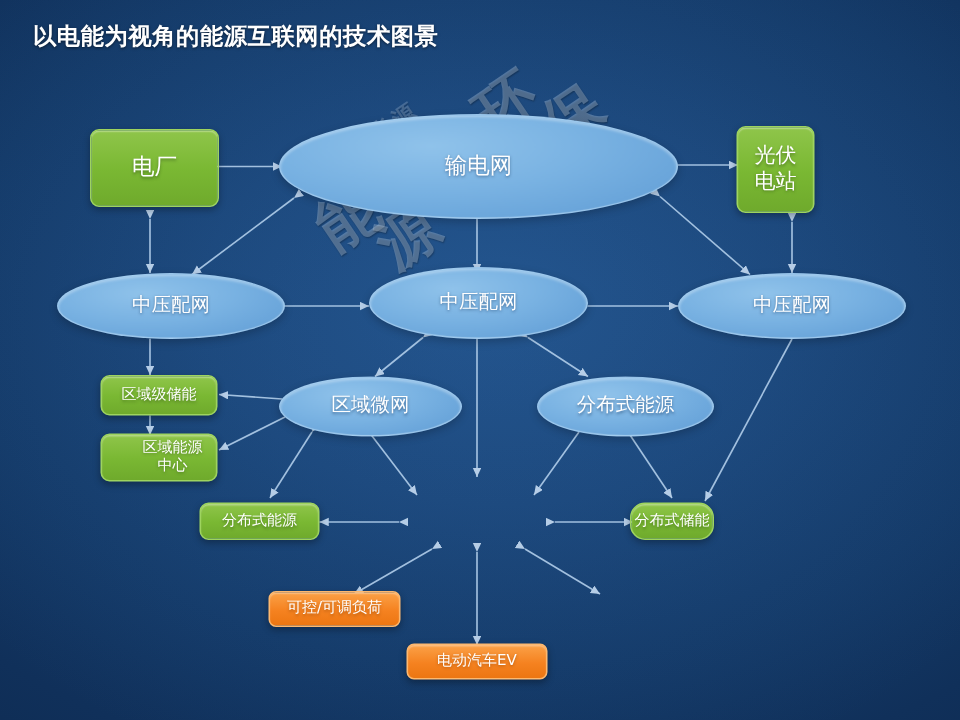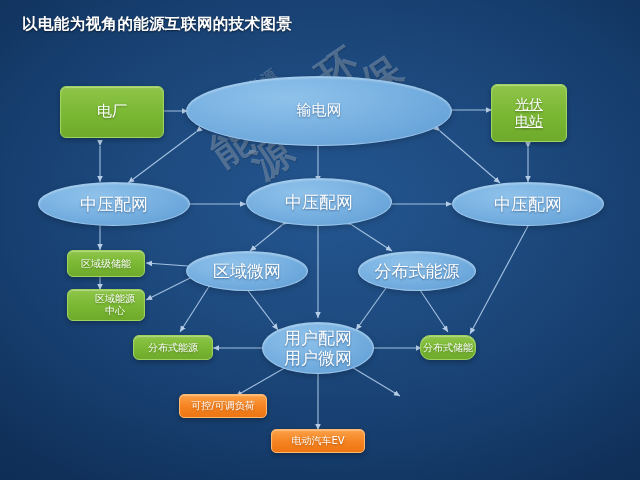--- a/index.html
+++ b/index.html
@@ -87,21 +87,21 @@
     text-shadow: 0 1px 2px rgba(40,70,20,0.5);
   }
   .orangebox {
     border-radius: 5px;
     background: linear-gradient(180deg, #fba147 0%, #f58220 55%, #ec7612 100%);
     border: 1px solid #fdb86e;
     box-shadow: 0 2px 5px rgba(0,0,0,0.3), inset 0 1px 1px rgba(255,255,255,0.32);
     text-shadow: 0 1px 2px rgba(110,50,0,0.45);
   }
   .fs15 { font-size: 15px; }
-  .fs13 { font-size: 17px; }
+  .fs13 { font-size: 13px; }
   .fs11 { font-size: 10px; }
   .fs10 { font-size: 10px; }
 </style>
 </head>
 <body>
 
 <div id="slide">
 
   <div id="vignette"></div>
 
@@ -169,46 +169,44 @@
       <line x1="288" y1="366" x2="236" y2="396"></line>
 
       <line x1="350" y1="366" x2="400" y2="396"></line>
 
       <line x1="318" y1="368" x2="318" y2="430"></line>
 
       <line x1="528" y1="226" x2="470" y2="334"></line>
     </g>
   </svg>
 
-  <div class="node greenbox fs15" style="left:60px; top:86px; width:104px; height:52px;">电厂</div>
+  <div class="node greenbox fs15" style="left:60px; top:86px; width:86px; height:52px;">电厂</div>
 
   <div class="node ellipse fs15" style="left:186px; top:76px; width:266px; height:70px;">输电网</div>
 
-  <div class="node greenbox fs14" style="left:491px; top:84px; width:76px; height:58px; font-size:14px;text-decoration:underline;">光伏
+  <div class="node greenbox fs14" style="left:491px; top:84px; width:52px; height:58px; font-size:14px;">光伏
 电站</div>
 
   <div class="node ellipse fs13" style="left:38px; top:182px; width:152px; height:44px;">中压配网</div>
 
   <div class="node ellipse fs13" style="left:246px; top:178px; width:146px; height:48px;">中压配网</div>
 
   <div class="node ellipse fs13" style="left:452px; top:182px; width:152px; height:44px;">中压配网</div>
 
   <div class="node greenbox fs11" style="left:67px; top:250px; width:78px; height:27px;">区域级储能</div>
 
   <div class="node greenbox fs11" style="left:67px; top:289px; width:78px; height:32px;padding-left:18px;">区域能源
 中心</div>
 
   <div class="node ellipse fs13" style="left:186px; top:251px; width:122px; height:40px;">区域微网</div>
 
   <div class="node ellipse fs13" style="left:358px; top:251px; width:118px; height:40px;">分布式能源</div>
 
   <div class="node greenbox fs10" style="left:133px; top:335px; width:80px; height:25px;">分布式能源</div>
 
-  <div class="node ellipse fs13" style="left:262px; top:322px; width:112px; height:52px;">用户配网
-用户微网</div>
 
   <div class="node greenbox fs10" style="left:420px; top:335px; width:56px; height:25px;border-radius:10px;">分布式储能</div>
 
   <div class="node orangebox fs10" style="left:179px; top:394px; width:88px; height:24px;">可控/可调负荷</div>
 
 
   <div class="node orangebox fs10" style="left:271px; top:429px; width:94px; height:24px;">电动汽车EV</div>
 
   <div id="title">以电能为视角的能源互联网的技术图景</div>
 

